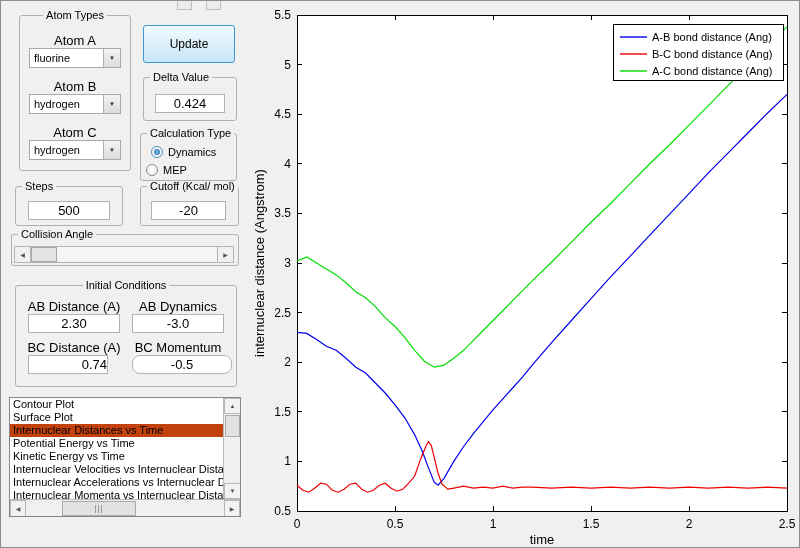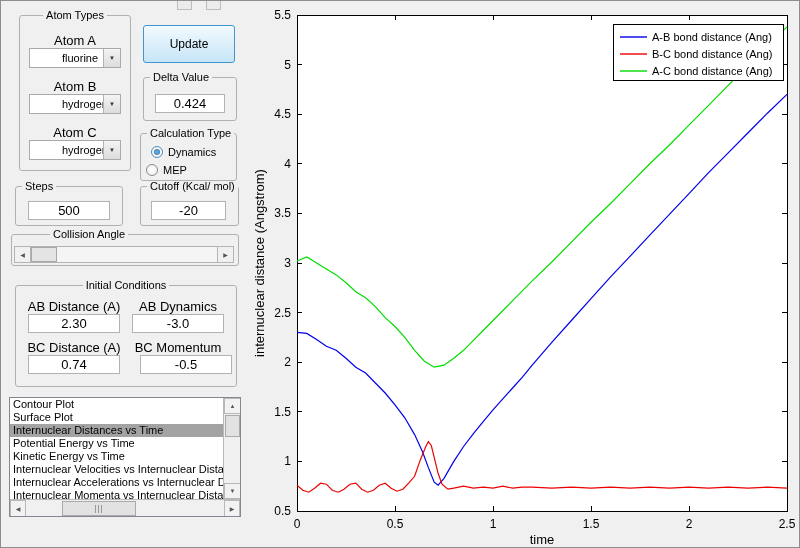--- a/index.html
+++ b/index.html
@@ -21,21 +21,21 @@
   .lbl.c{text-align:center;}
   
   input.tfield{
     position:absolute;box-sizing:border-box;height:19px;
     background:#fff;border:1px solid #b2b2b2;font-family:"Liberation Sans",sans-serif;
     font-size:13px;text-align:center;padding:0;color:#000;
   }
   
   .combo{
     position:absolute;height:20px;background:#fff;border:1px solid #a9a9a9;
-    display:flex;align-items:center;box-sizing:border-box;cursor:default;padding-left:28px;
+    display:flex;align-items:center;box-sizing:border-box;cursor:default;
   }
   .combo .val{flex:1;padding-left:4px;font-size:11px;overflow:hidden;white-space:nowrap;}
   .combo .dd{
     width:16px;height:100%;background:linear-gradient(#f4f4f4,#dcdcdc);
     border-left:1px solid #b2b2b2;display:flex;align-items:center;justify-content:center;
     font-size:6px;color:#333;
   }
   
   .btn-update{
     position:absolute;left:142px;top:24px;width:92px;height:38px;
@@ -64,21 +64,21 @@
   }
   .sl-btn.right{right:0;border-right:none;border-left:1px solid #b4b4b4;}
   .sl-thumb{position:absolute;top:0;left:16px;width:26px;height:15px;background:#e4e4e4;border:1px solid #a8a8a8;box-sizing:border-box;}
   
   .listbox{
     position:absolute;left:8px;top:396px;width:232px;height:120px;
     background:#fff;border:1px solid #828790;box-sizing:border-box;overflow:hidden;
   }
   .lb-items{position:absolute;left:0;top:0;width:213px;height:101px;overflow:hidden;}
   .lb-item{height:13px;line-height:13px;font-size:11px;white-space:nowrap;padding-left:3px;overflow:hidden;}
-  .lb-item.selected{background:#a3a3a3;}
+  .lb-item.selected{background:#c2410c;}
   .sb{position:absolute;background:#f0f0f0;box-sizing:border-box;}
   .sb.v{right:0;top:0;width:17px;height:101px;border-left:1px solid #b8b8b8;}
   .sb.h{left:0;bottom:0;height:17px;width:230px;border-top:1px solid #b8b8b8;}
   .sb-btn{
     position:absolute;background:#f2f2f2;border:1px solid #b8b8b8;
     display:flex;align-items:center;justify-content:center;font-size:6px;color:#555;box-sizing:border-box;
   }
   .sb.v .sb-btn{left:0;width:17px;height:16px;}
   .sb.h .sb-btn{top:0;height:17px;width:16px;}
   .sb-thumb{position:absolute;background:#e2e2e2;border:1px solid #aaaaaa;box-sizing:border-box;}
@@ -143,39 +143,39 @@
   <fieldset class="group" style="left:14px;top:179px;width:108px;height:46px;">
     <legend>Steps</legend>
     <input class="tfield" style="left: 12px; top: 9px; width: 82px;" value="500">
   </fieldset>
 
   <fieldset class="group" style="left:139px;top:179px;width:97px;height:46px;">
     <legend>Cutoff (Kcal/ mol)</legend>
     <input class="tfield" style="left: 10px; top: 9px; width: 75px;" value="-20">
   </fieldset>
 
-  <fieldset class="group" style="left:10px;top:227px;width:228px;height:38px;padding-left:32px;">
+  <fieldset class="group" style="left:10px;top:227px;width:228px;height:38px;">
     <legend>Collision Angle</legend>
     <div class="slider" style="left:2px;top:6px;width:220px;">
       <div class="sl-btn">◀</div>
       <div class="sl-thumb"></div>
       <div class="sl-btn right">▶</div>
     </div>
   </fieldset>
 
   <fieldset class="group center" style="left:14px;top:278px;width:222px;height:108px;">
     <legend>Initial Conditions</legend>
     <div class="lbl c" style="left:10px;top:8px;width:96px;">AB Distance (A)</div>
     <div class="lbl c" style="left:114px;top:8px;width:96px;">AB Dynamics</div>
     <input class="tfield" style="left: 12px; top: 23px; width: 92px;" value="2.30">
     <input class="tfield" style="left: 116px; top: 23px; width: 92px;" value="-3.0">
     <div class="lbl c" style="left:10px;top:49px;width:96px;">BC Distance (A)</div>
     <div class="lbl c" style="left:114px;top:49px;width:96px;">BC Momentum</div>
-    <input class="tfield" style="left: 12px; top: 64px; width: 92px;" value="0.74">
-    <input class="tfield" style="left: 124px; top: 64px; width: 92px;" value="-0.5">
+    <input class="tfield" style="left: 12px; top: 64px; width: 80px; text-align: right;" value="0.74">
+    <input class="tfield" style="left: 116px; top: 64px; width: 100px; border-radius: 8px;" value="-0.5">
   </fieldset>
 
   <div class="listbox">
     <div class="lb-items" id="listbox-items">
         <div class="lb-item">Contour Plot</div>
         <div class="lb-item">Surface Plot</div>
         <div class="lb-item selected">Internuclear Distances vs Time</div>
         <div class="lb-item">Potential Energy vs Time</div>
         <div class="lb-item">Kinetic Energy vs Time</div>
         <div class="lb-item">Internuclear Velocities vs Internuclear Distance</div>

